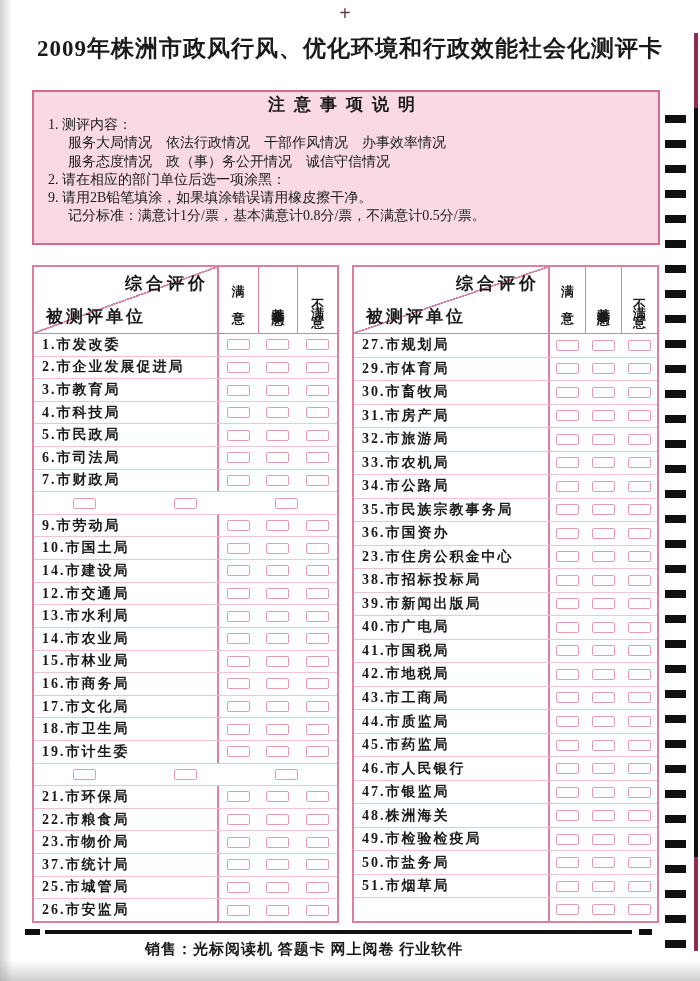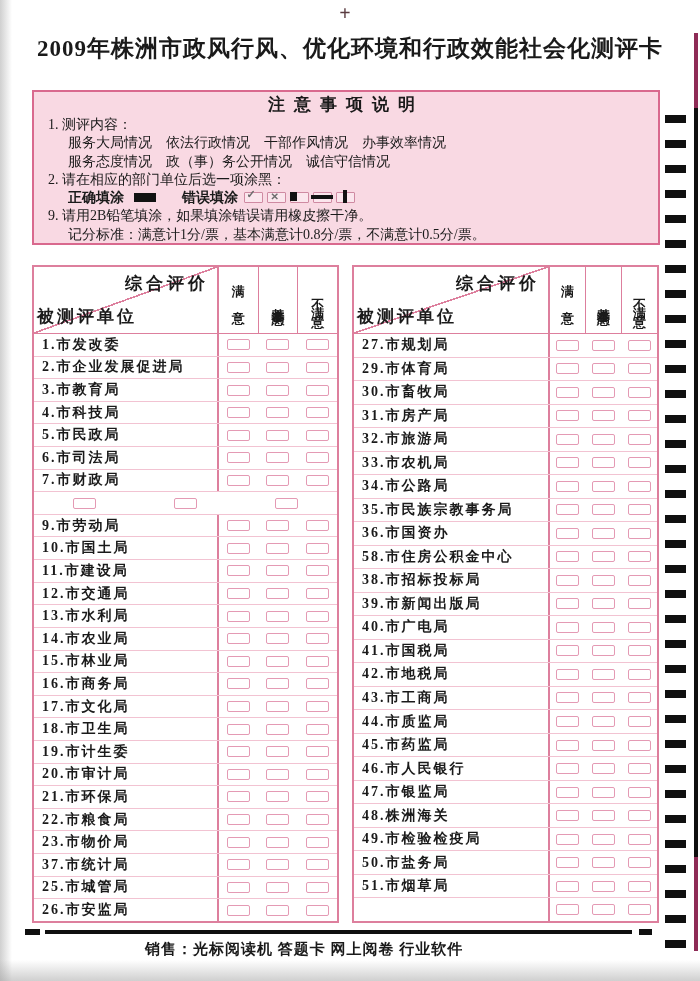--- a/index.html
+++ b/index.html
@@ -46,21 +46,21 @@
   .thead{display:flex;height:66px;flex:0 0 66px;border-bottom:1px solid var(--table-border,#dd7f9d);}
   .corner{position:relative;box-sizing:border-box;border-right:2px solid var(--table-border,#dd7f9d);
     background-image:linear-gradient(to bottom right,
       rgba(0,0,0,0) calc(50% - 0.8px),
       var(--table-border,#dd7f9d) calc(50% - 0.8px),
       var(--table-border,#dd7f9d) calc(50% + 0.8px),
       rgba(0,0,0,0) calc(50% + 0.8px));}
   .t-left .corner{width:185px;flex:0 0 185px;}
   .t-right .corner{width:196px;flex:0 0 196px;}
   .corner-top{position:absolute;top:5px;right:8px;font-size:17px;font-weight:bold;letter-spacing:4px;}
-  .corner-bottom{position:absolute;bottom:5px;left:3px;font-size:17px;font-weight:bold;letter-spacing:3px;}
+  .corner-bottom{position:absolute;bottom:5px;left:12px;font-size:17px;font-weight:bold;letter-spacing:3px;}
   .vcell{flex:1 1 0;display:flex;align-items:center;justify-content:center;}
   .vcell + .vcell{border-left:1px solid var(--table-border,#dd7f9d);}
   .vtext{writing-mode:vertical-rl;text-orientation:upright;font-size:13px;font-weight:bold;line-height:1;}
   .v0 .vtext{letter-spacing:26px;}
   .v1 .vtext{letter-spacing:1px;}
   .v2 .vtext{letter-spacing:8px;}
 
   .tbody{flex:1 1 auto;display:flex;flex-direction:column;}
   .row{flex:1 1 0;display:flex;align-items:center;}
   .row + .row{border-top:1px solid var(--row-line,#f2c3d2);}
@@ -97,24 +97,20 @@
   <div class="reg-mark">+</div>
 
   <div class="page-title">2009年株洲市政风行风、优化环境和行政效能社会化测评卡</div>
 
   <div class="notice">
     <div class="notice-title">注意事项说明</div>
     <div class="nline">1. 测评内容：</div>
     <div class="nline indent">服务大局情况　依法行政情况　干部作风情况　办事效率情况</div>
     <div class="nline indent">服务态度情况　政（事）务公开情况　诚信守信情况</div>
     <div class="nline">2. 请在相应的部门单位后选一项涂黑：</div>
-    <div class="nline indent">
-      <span class="fill-label">正确填涂</span><span class="correct-mark"></span><span class="fill-label">错误填涂</span>
-      <span class="wb wb-check"><span class="g">✓</span></span><span class="wb wb-cross"><span class="g">✕</span></span><span class="wb wb-half"><span class="g"></span></span><span class="wb wb-hline"><span class="g"></span></span><span class="wb wb-vline"><span class="g"></span></span>
-    </div>
     <div class="nline">9. 请用2B铅笔填涂，如果填涂错误请用橡皮擦干净。</div>
     <div class="nline indent">记分标准：满意计1分/票，基本满意计0.8分/票，不满意计0.5分/票。</div>
   </div>
 
   <div class="etable t-left">
     <div class="thead">
       <div class="corner">
         <span class="corner-top">综合评价</span>
         <span class="corner-bottom">被测评单位</span>
       </div>
@@ -253,21 +249,21 @@
           </div>
           <div class="cell-bub">
             <span class="bubble"></span>
           </div>
           <div class="cell-bub">
             <span class="bubble"></span>
           </div>
         </div>
 
         <div class="row">
-          <div class="cell-name">11.市建设局</div>
+          <div class="cell-name">14.市建设局</div>
           <div class="cell-bub">
             <span class="bubble"></span>
           </div>
           <div class="cell-bub">
             <span class="bubble"></span>
           </div>
           <div class="cell-bub">
             <span class="bubble"></span>
           </div>
         </div>
@@ -370,21 +366,20 @@
           </div>
           <div class="cell-bub">
             <span class="bubble"></span>
           </div>
           <div class="cell-bub">
             <span class="bubble"></span>
           </div>
         </div>
 
         <div class="row">
-          <div class="cell-name">20.市审计局</div>
           <div class="cell-bub">
             <span class="bubble"></span>
           </div>
           <div class="cell-bub">
             <span class="bubble"></span>
           </div>
           <div class="cell-bub">
             <span class="bubble"></span>
           </div>
         </div>
@@ -599,21 +594,21 @@
           </div>
           <div class="cell-bub">
             <span class="bubble"></span>
           </div>
           <div class="cell-bub">
             <span class="bubble"></span>
           </div>
         </div>
 
         <div class="row">
-          <div class="cell-name">58.市住房公积金中心</div>
+          <div class="cell-name">23.市住房公积金中心</div>
           <div class="cell-bub">
             <span class="bubble"></span>
           </div>
           <div class="cell-bub">
             <span class="bubble"></span>
           </div>
           <div class="cell-bub">
             <span class="bubble"></span>
           </div>
         </div>

